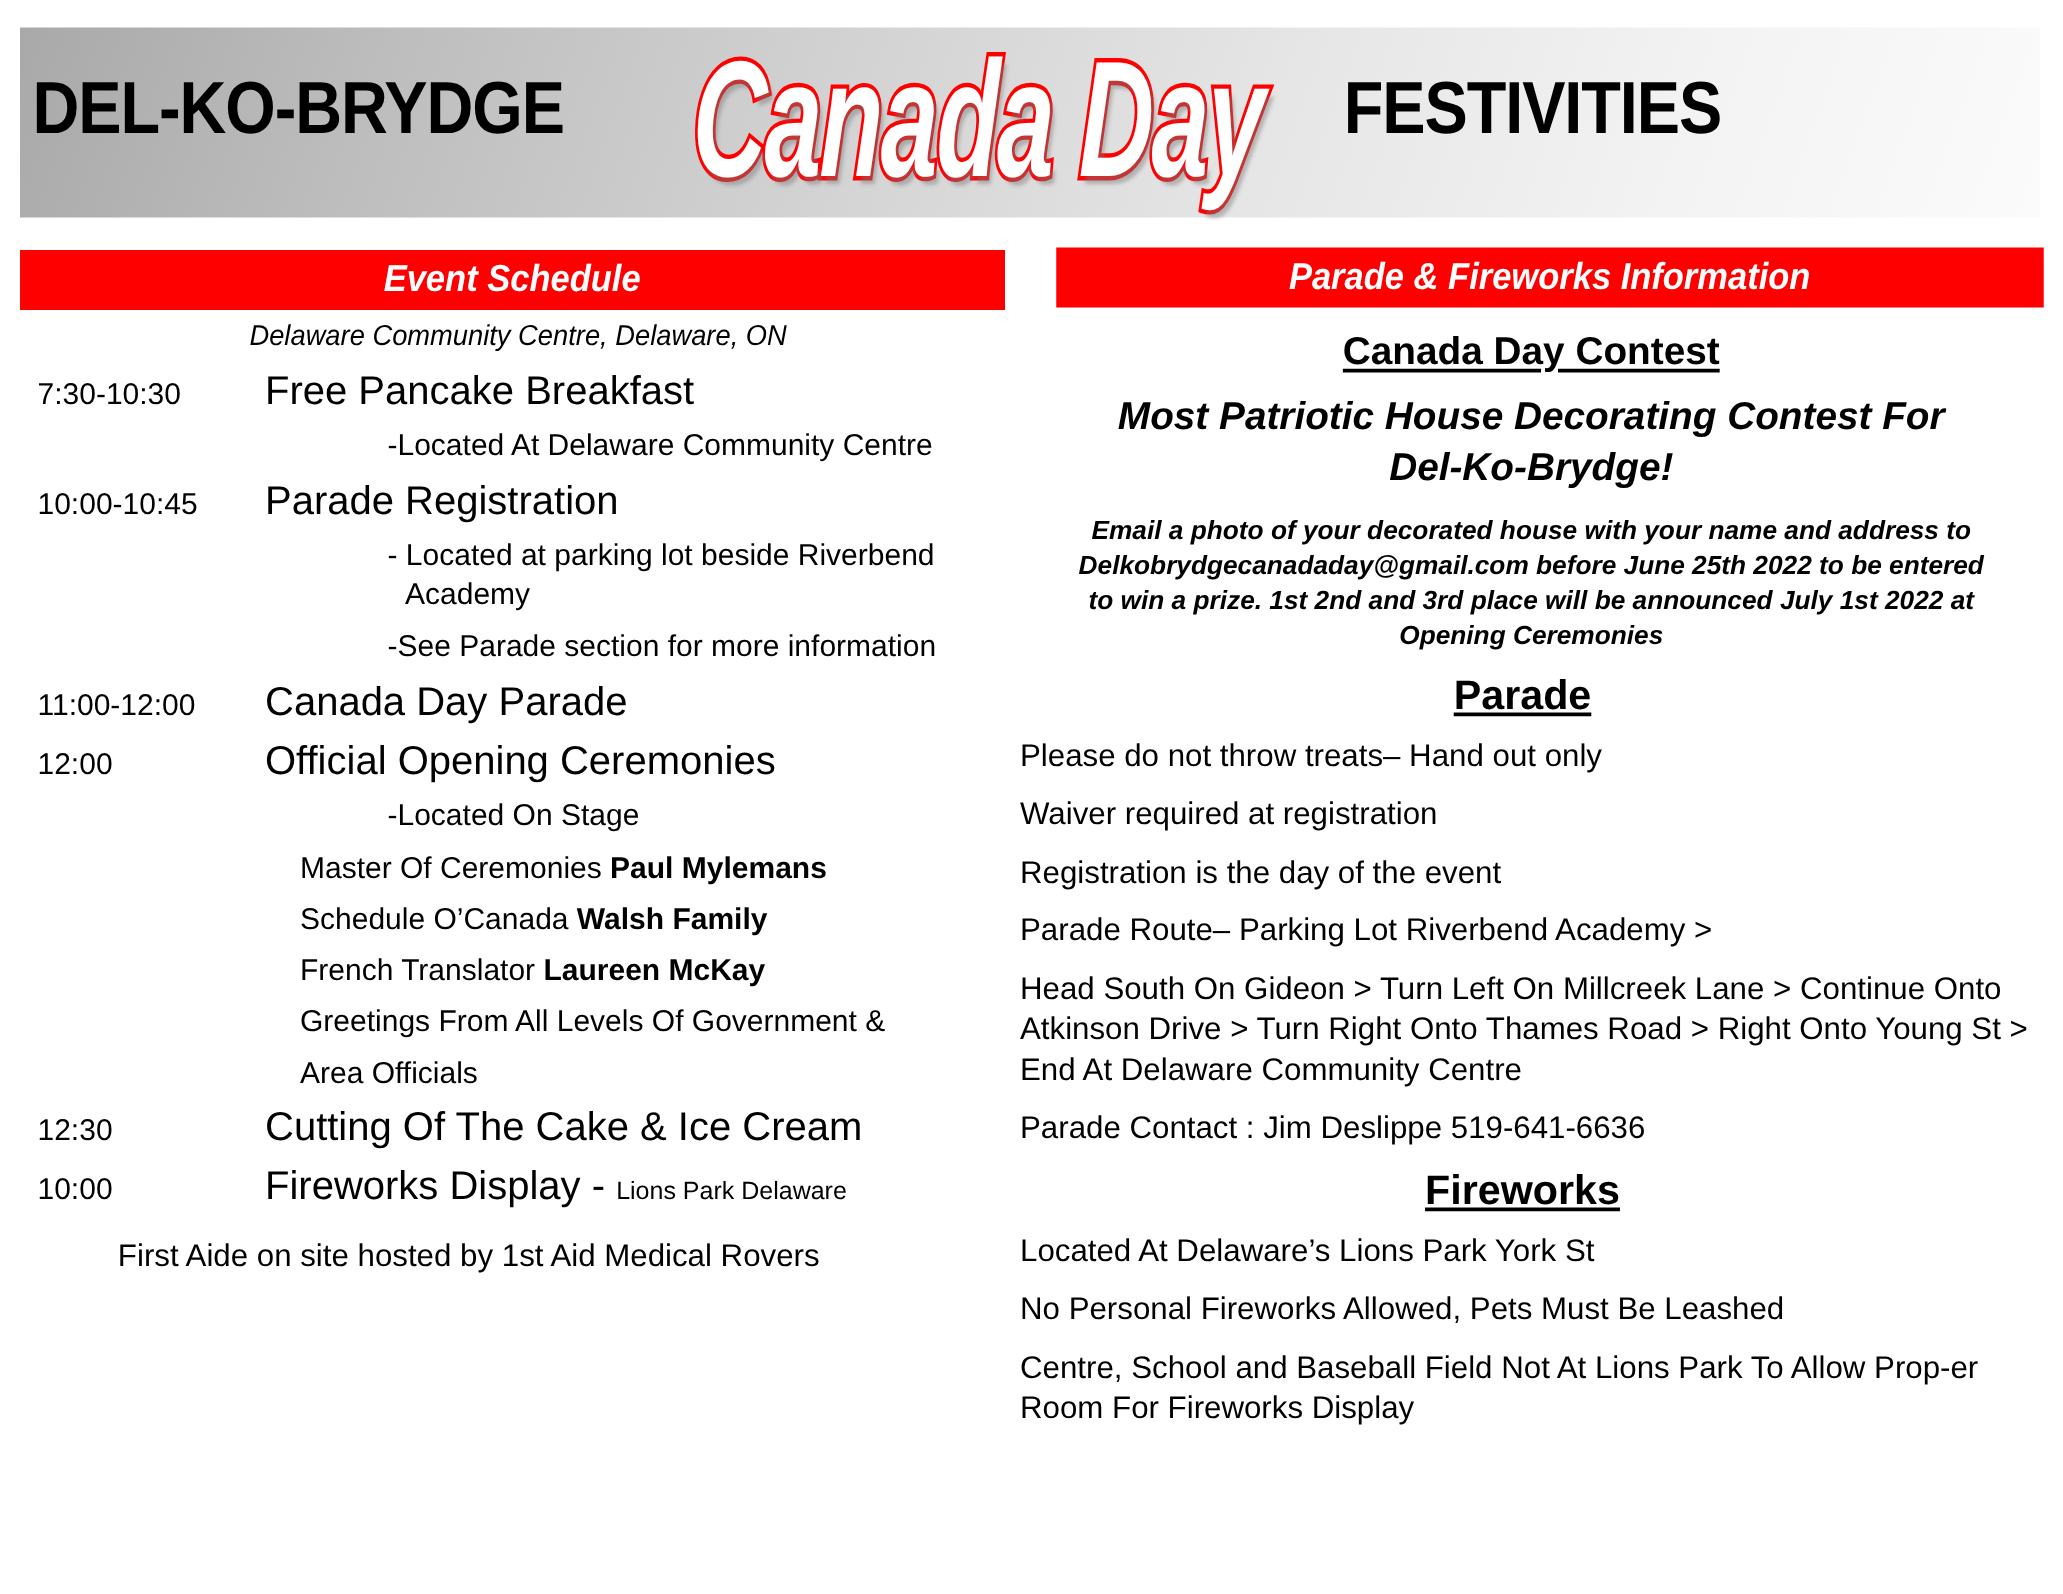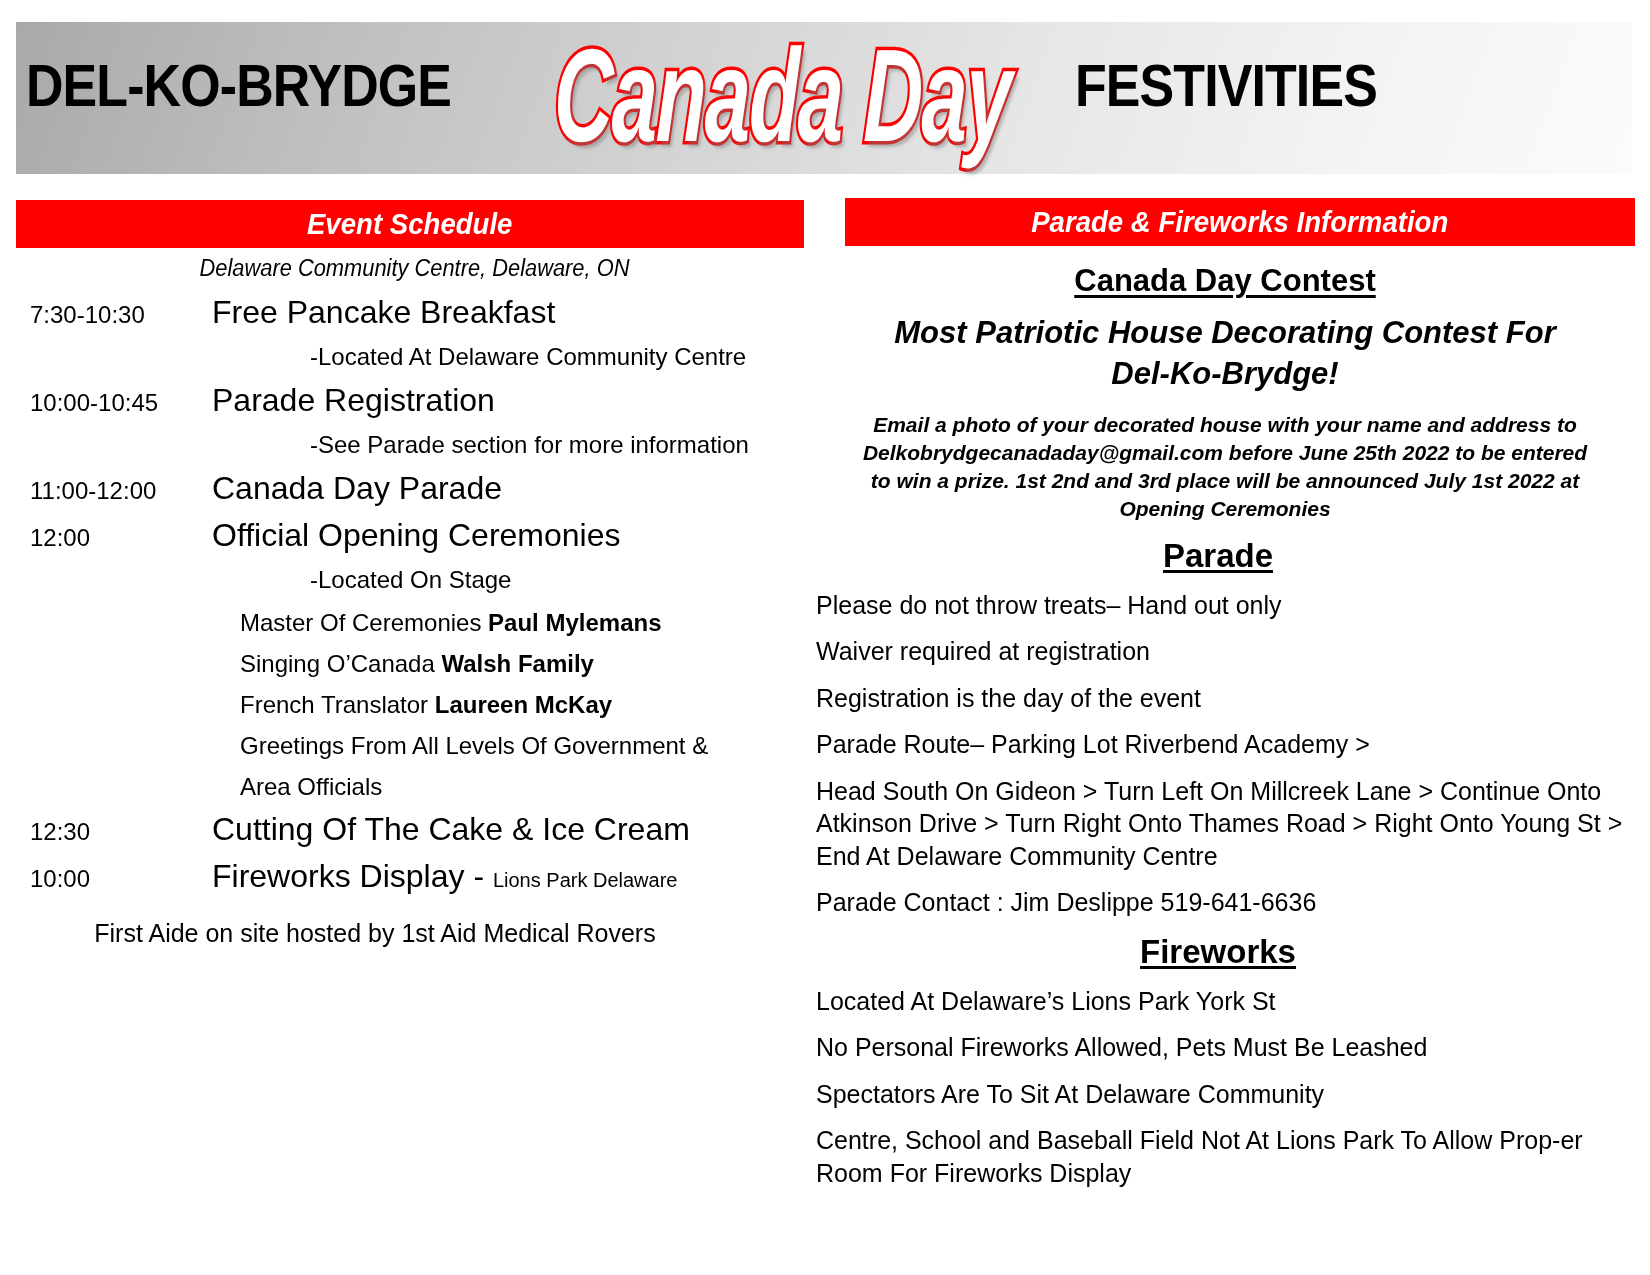--- a/index.html
+++ b/index.html
@@ -130,38 +130,42 @@
   <div class="sched-row">
     <div class="sched-time">7:30-10:30</div>
     <div class="sched-event">Free Pancake Breakfast</div>
   </div>
   <div class="sub-note">-Located At Delaware Community Centre</div>
 
   <div class="sched-row">
     <div class="sched-time">10:00-10:45</div>
     <div class="sched-event">Parade Registration</div>
   </div>
+  <div class="sub-note">
+    <div>- Located at parking lot beside Riverbend</div>
+    <div style="padding-left:14px">Academy</div>
+  </div>
   <div class="sub-note">-See Parade section for more information</div>
 
   <div class="sched-row">
     <div class="sched-time">11:00-12:00</div>
     <div class="sched-event">Canada Day Parade</div>
   </div>
 
   <div class="sched-row">
     <div class="sched-time">12:00</div>
     <div class="sched-event">Official Opening Ceremonies</div>
   </div>
   <div class="sub-note">-Located On Stage</div>
 
   <div class="credit-line">
     <span>Master Of Ceremonies </span><b>Paul Mylemans</b>
   </div>
   <div class="credit-line">
-    <span>Singing O’Canada </span><b>Walsh Family</b>
+    <span>Schedule O’Canada </span><b>Walsh Family</b>
   </div>
   <div class="credit-line">
     <span>French Translator </span><b>Laureen McKay</b>
   </div>
   <div class="credit-cont">Greetings From All Levels Of Government &amp;</div>
   <div class="credit-cont">Area Officials</div>
 
   <div class="sched-row">
     <div class="sched-time">12:30</div>
     <div class="sched-event">Cutting Of The Cake &amp; Ice Cream</div>
@@ -188,15 +192,14 @@
   <div class="info-line">Please do not throw treats– Hand out only</div>
   <div class="info-line">Waiver required at registration</div>
   <div class="info-line">Registration is the day of the event</div>
   <div class="info-line">Parade Route– Parking Lot Riverbend Academy &gt;</div>
   <div class="info-line block">Head South On Gideon &gt; Turn Left On Millcreek Lane &gt; Continue Onto Atkinson Drive &gt; Turn Right Onto Thames Road &gt; Right Onto Young St &gt; End At Delaware Community Centre</div>
   <div class="info-line">Parade Contact :  Jim Deslippe 519-641-6636</div>
 
   <div class="sec-heading">Fireworks</div>
   <div class="info-line">Located At Delaware’s Lions Park York St</div>
   <div class="info-line">No Personal Fireworks Allowed, Pets Must Be Leashed</div>
-  <div class="info-line">Spectators Are To Sit At Delaware Community</div>
   <div class="info-line block">Centre, School and Baseball Field Not At Lions Park To Allow Prop-er Room For Fireworks Display</div>
 </div>
 
 </body></html>

